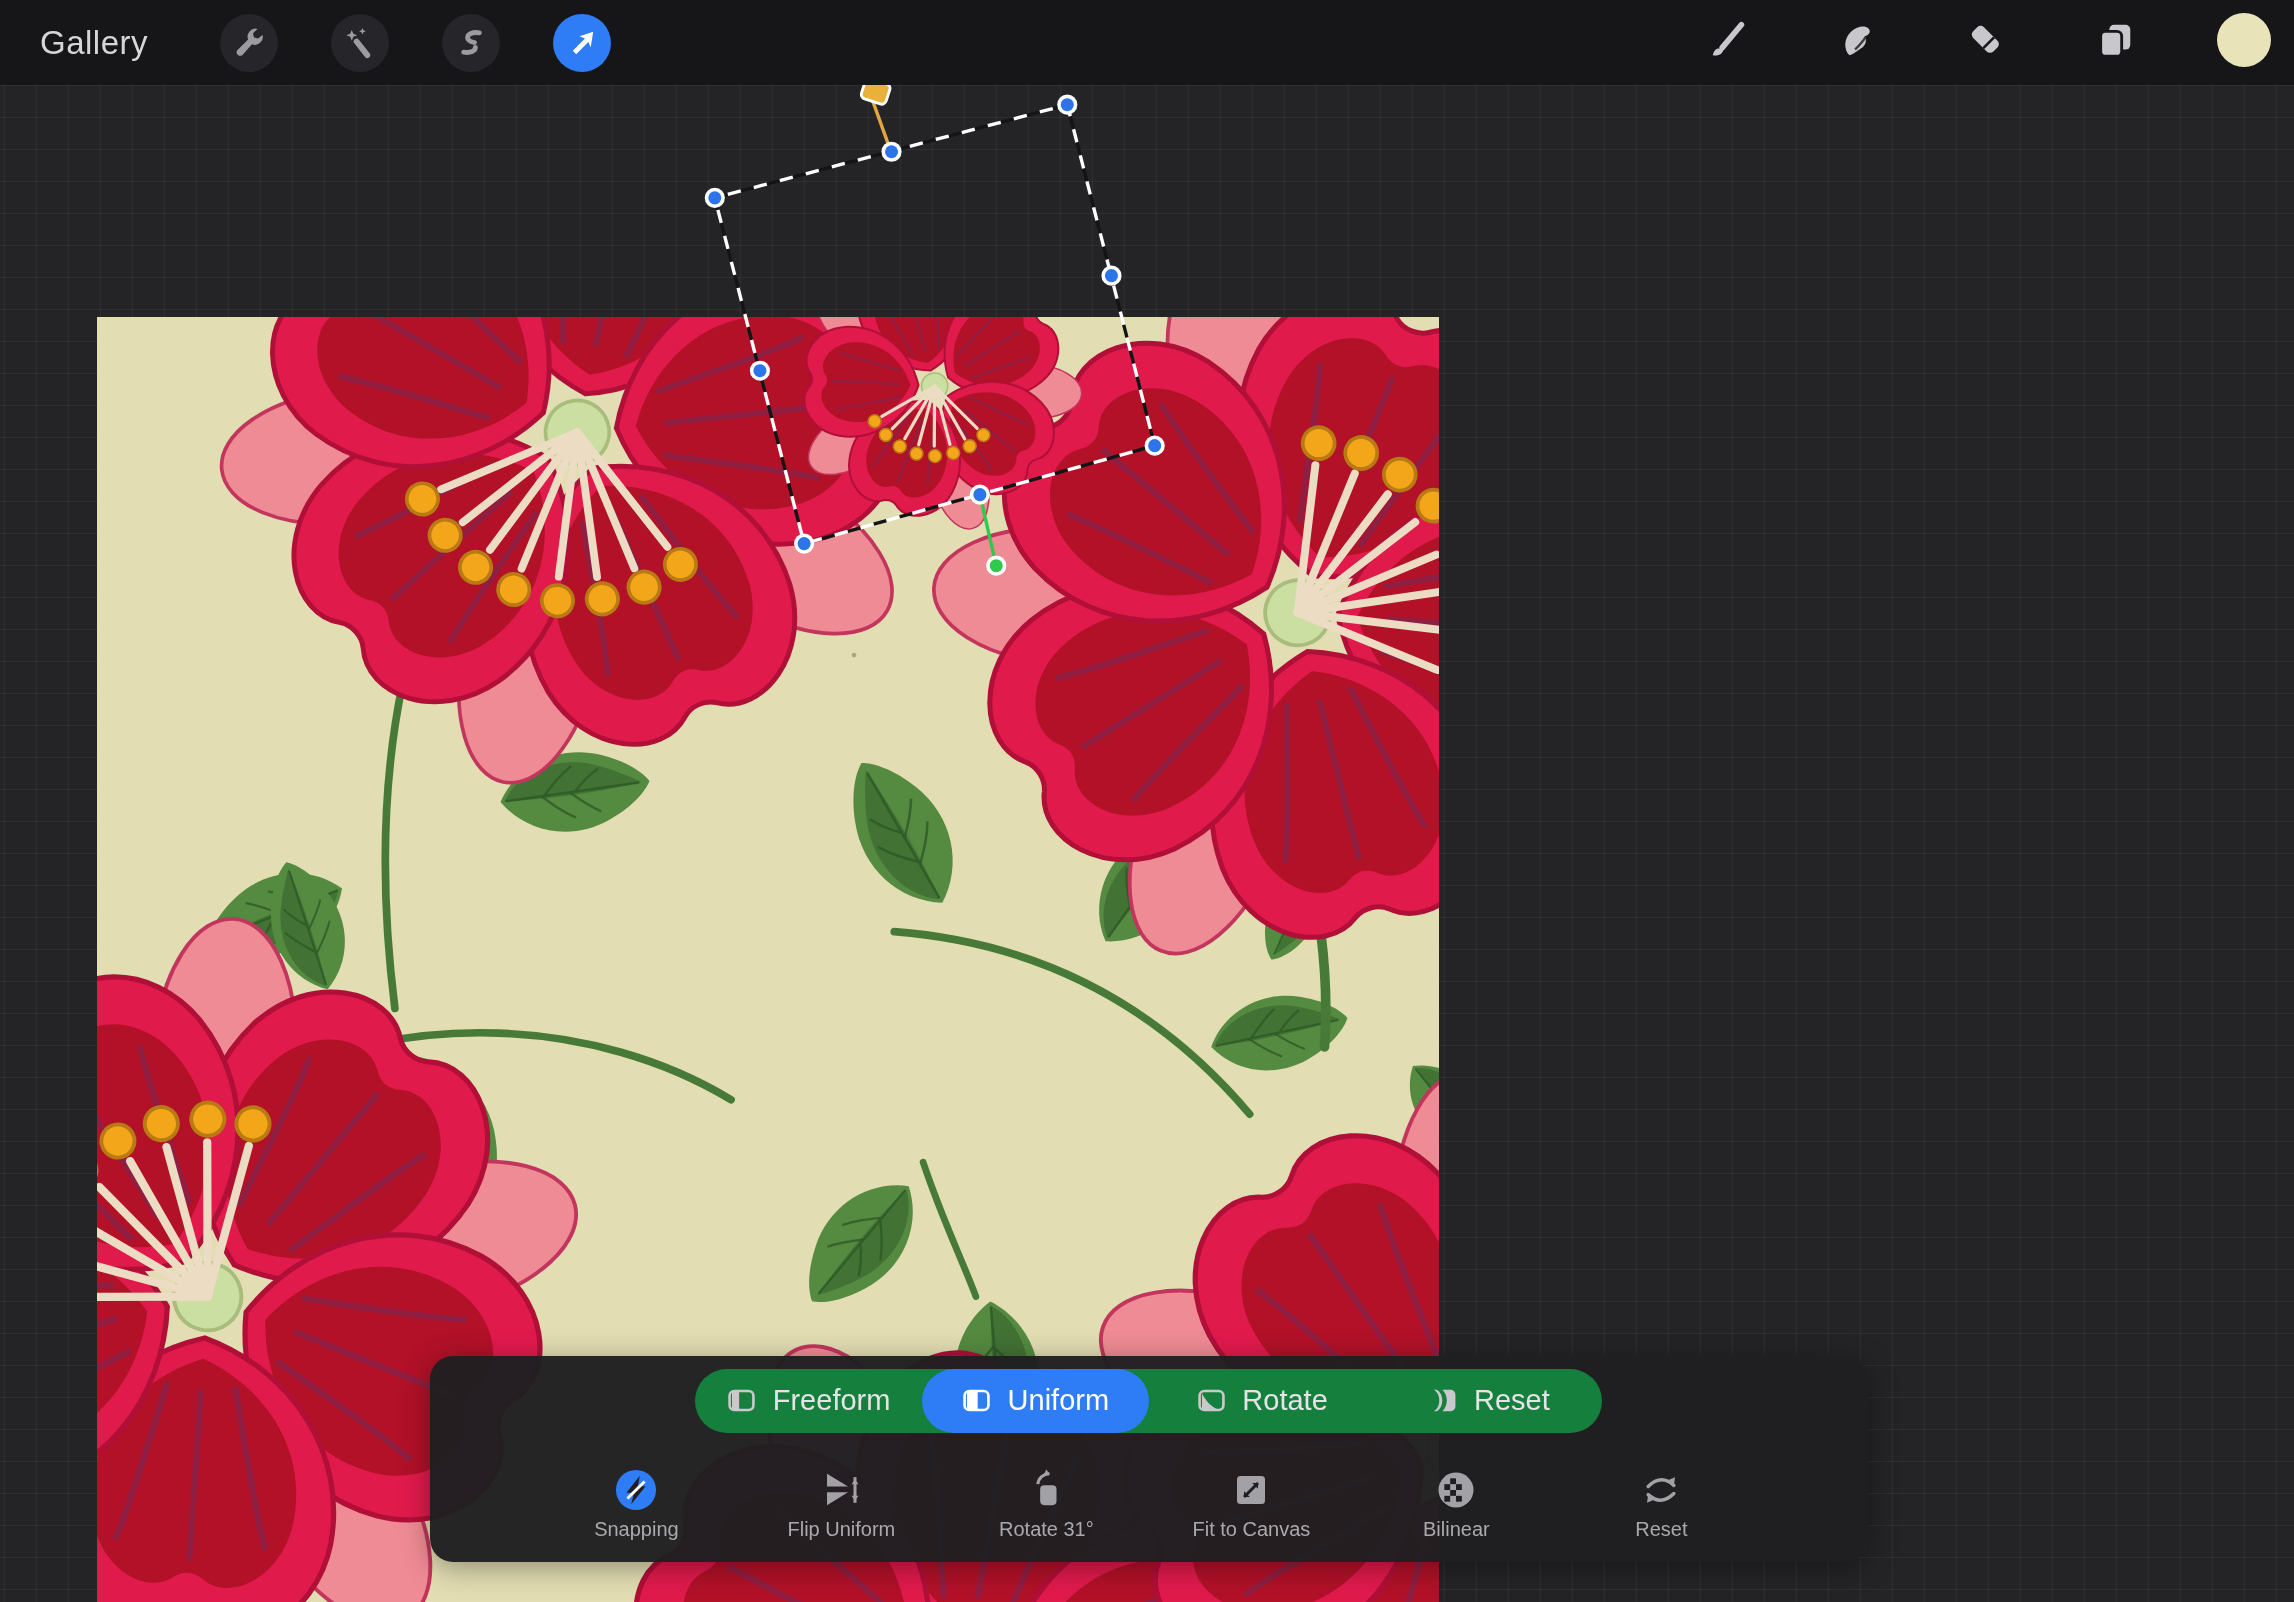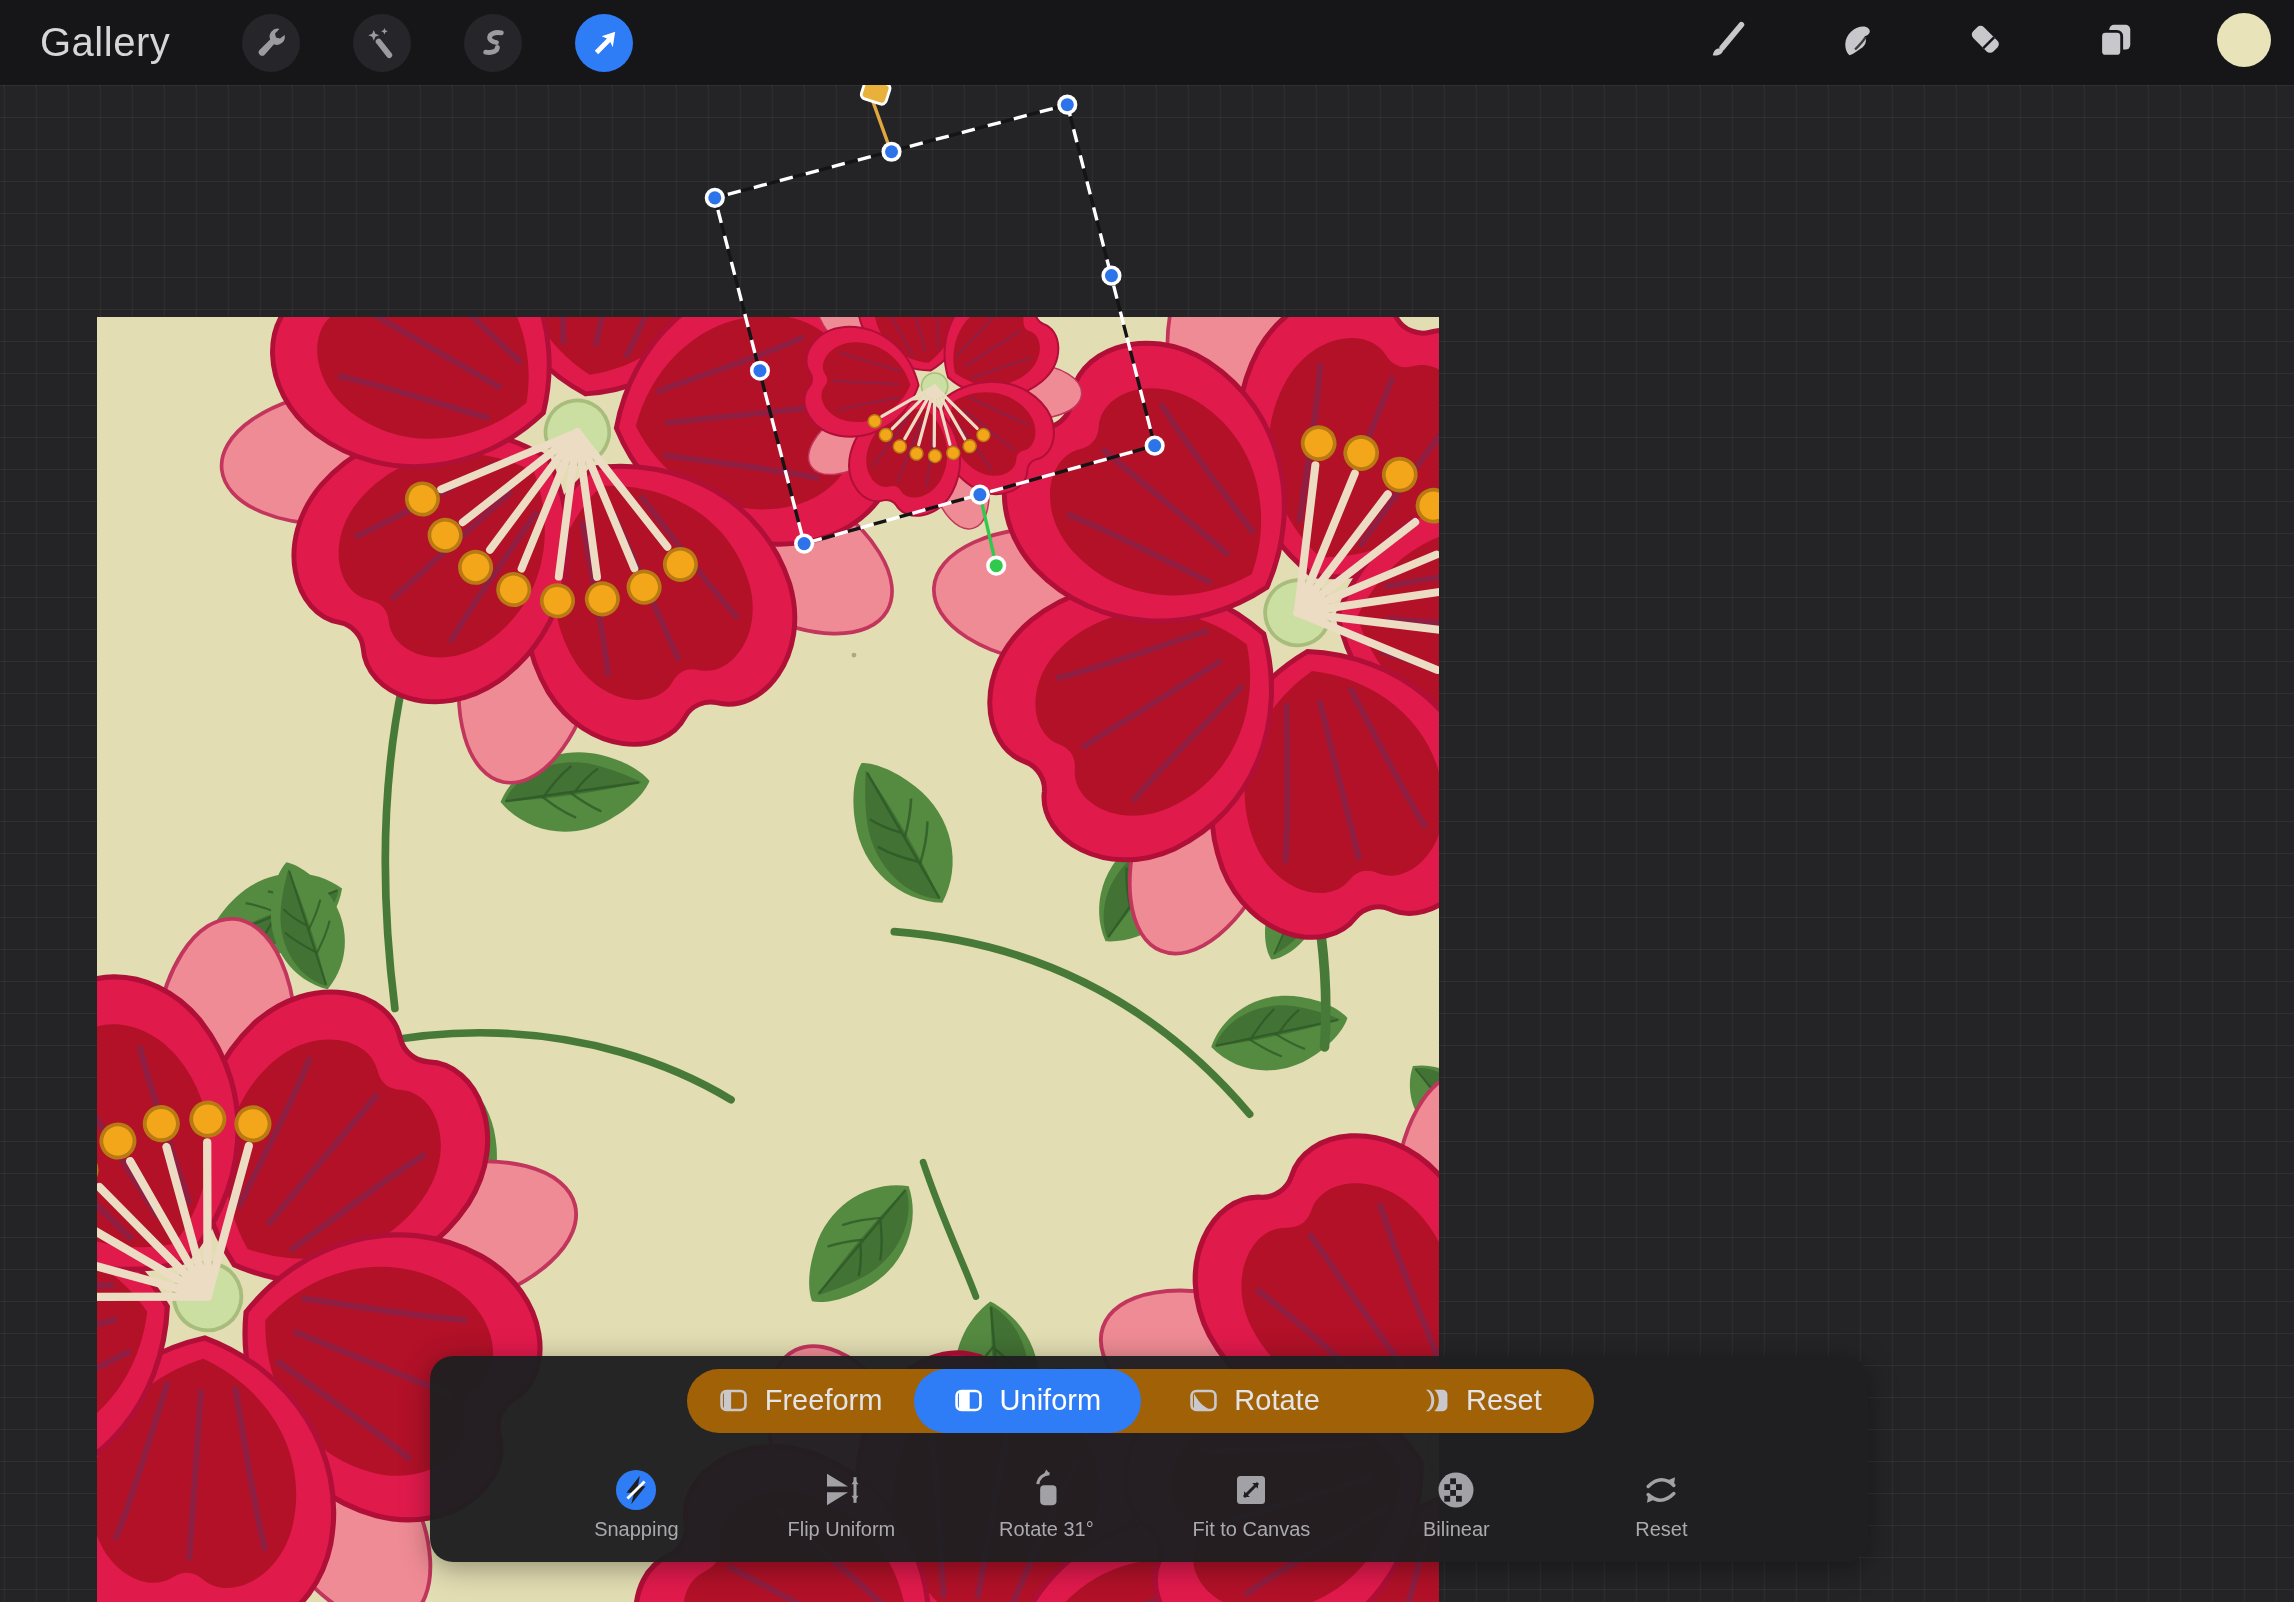--- a/index.html
+++ b/index.html
@@ -13,21 +13,21 @@
     background-position:3.8px 21px;
     font-family:"Liberation Sans","DejaVu Sans",sans-serif;
     -webkit-font-smoothing:antialiased;
   }
   
   .topbar{
     position:absolute;left:0;top:0;width:2294px;height:85px;
     background:#161618;z-index:40;display:flex;align-items:center;
   }
   .gallery{
-    color:#d6d6d9;font-size:40px;margin-left:40px;letter-spacing:0.5px;cursor:default;
+    color:#d6d6d9;font-size:33px;margin-left:40px;letter-spacing:0.5px;cursor:default;
   }
   .tool-circle{
     width:58px;height:58px;border-radius:50%;background:#26262a;
     display:flex;align-items:center;justify-content:center;flex:0 0 auto;
   }
   .tool-circle.active{background:#2e7cf6;}
   .left-tools{display:flex;gap:53px;margin-left:72px;align-items:center;}
   .right-tools{position:absolute;right:23px;top:13.4px;display:flex;gap:75px;align-items:center;}
   .plain-tool{width:54px;height:54px;display:flex;align-items:center;justify-content:center;}
   .swatch{width:54px;height:54px;border-radius:50%;background:#e8e3b9;}
@@ -38,22 +38,22 @@
   }
   
   .overlay{position:absolute;left:0;top:0;z-index:30;pointer-events:none;}
   
   .panel{
     position:absolute;left:430px;top:1356px;width:1438px;height:206px;
     background:rgba(31,31,33,0.97);border-radius:23px;z-index:35;
     box-shadow:0 5.8px 29px rgba(0,0,0,0.35);
   }
   .segmented{
-    position:absolute;left:257px;top:12.5px;width:907px;height:64px;
-    background:#a16207;border-radius:33px;display:flex;padding:0;box-sizing:border-box;justify-content:center;
+    position:absolute;left:265px;top:12.5px;width:907px;height:64px;
+    background:#15803d;border-radius:33px;display:flex;padding:0;box-sizing:border-box;justify-content:center;
   }
   .seg-tab{
     flex:1;display:flex;align-items:center;justify-content:center;gap:15.4px;
     border-radius:33px;color:#e4e4e7;font-size:29px;cursor:default;
   }
   .seg-tab.selected{background:#2e7cf6;color:#ffffff;}
   .actions{
     position:absolute;left:2.9px;top:113px;width:1432px;display:flex;justify-content:center;
   }
   .action-btn{

